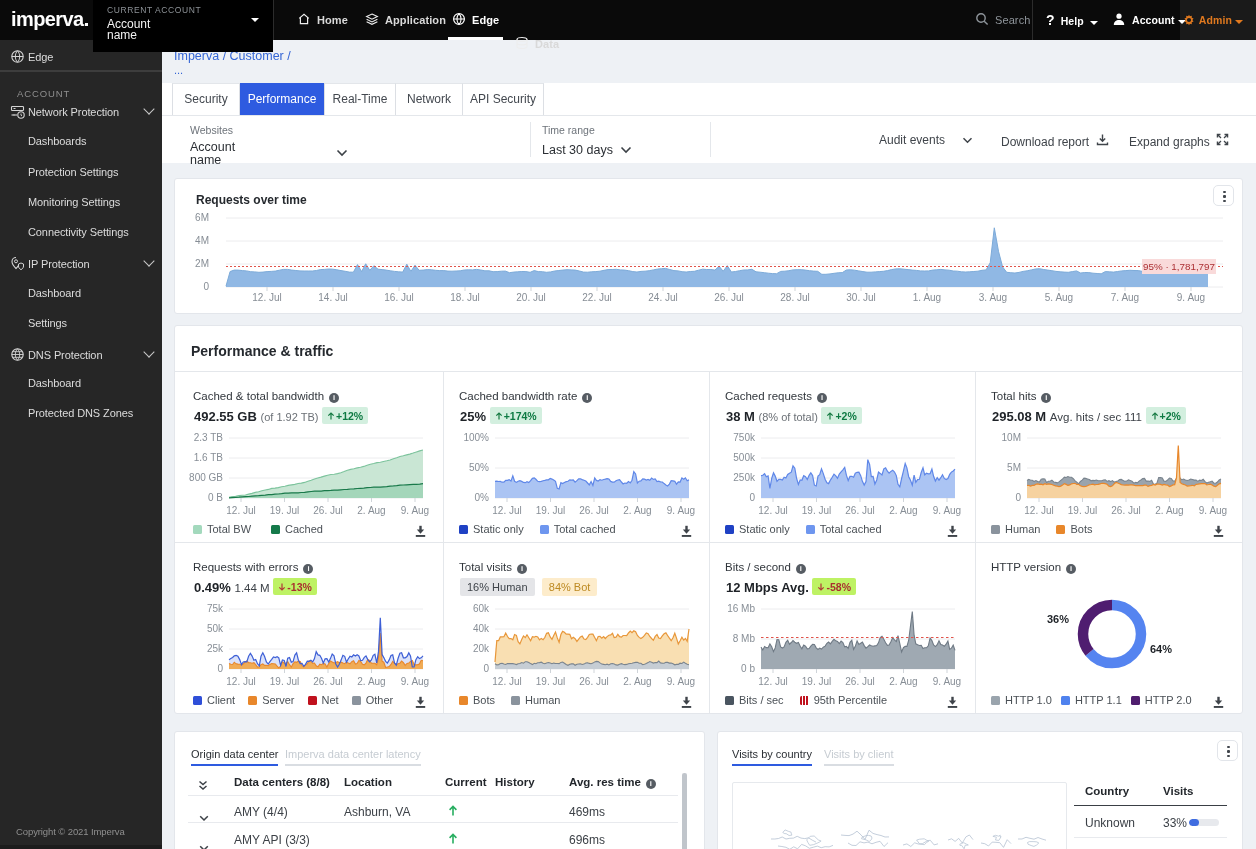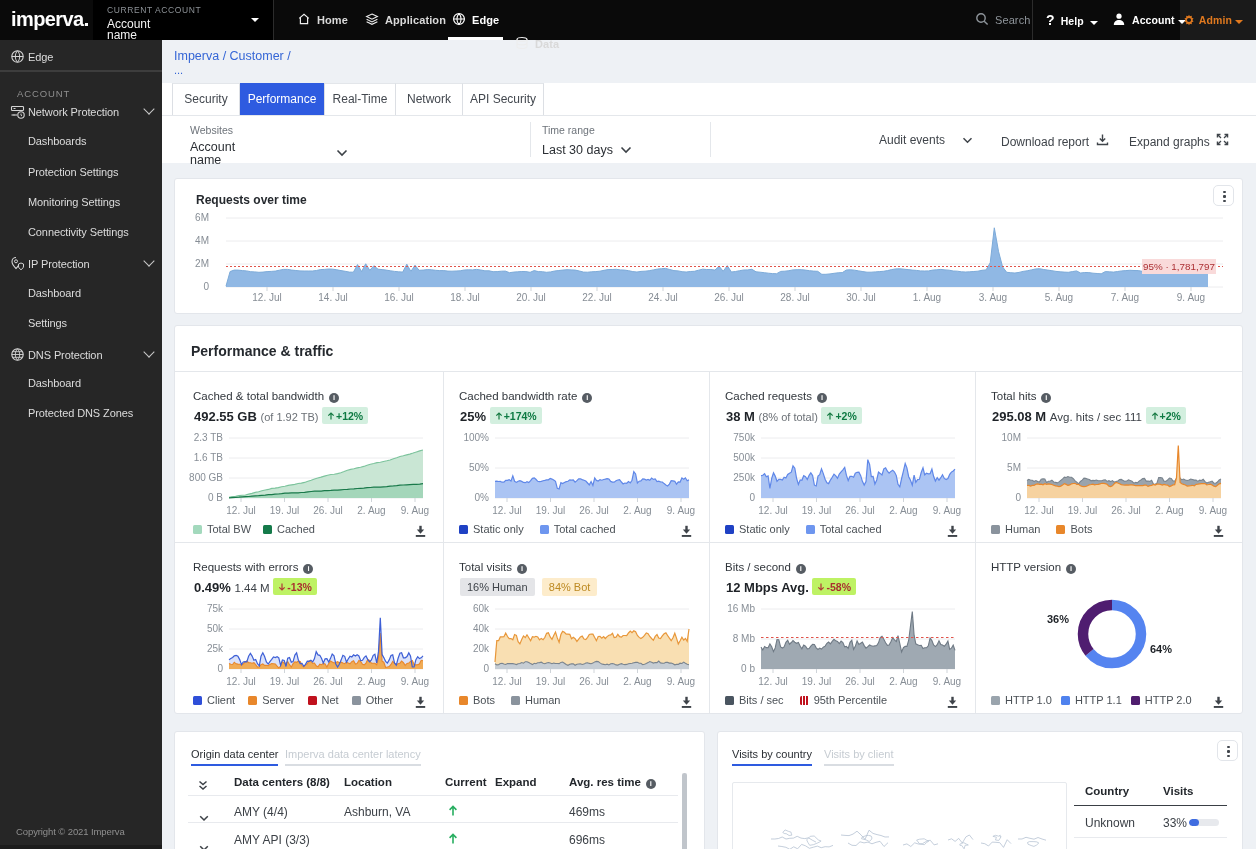--- a/index.html
+++ b/index.html
@@ -1,20 +1,20 @@
 <!DOCTYPE html>
 <html><head><meta charset="utf-8"><style>
 *{margin:0;padding:0;box-sizing:border-box;}
 html,body{width:1256px;height:849px;overflow:hidden;}
 body{font-family:"Liberation Sans",sans-serif;position:relative;background:#eef1f5;}
 .abs{position:absolute;}
 .topbar{position:absolute;left:0;top:0;width:1256px;height:40px;background:#0a0a0a;color:#fff;z-index:5;}
 .logo{position:absolute;left:11px;top:8px;font-size:20px;font-weight:bold;letter-spacing:-0.6px;color:#fff;}
 .vdiv{position:absolute;top:0;width:1px;height:40px;background:#2c2c2c;}
-.curacct{position:absolute;left:93px;top:0;width:180px;height:40px;background:#000;overflow:hidden;}
+.curacct{position:absolute;left:93px;top:0;width:180px;height:52px;background:#000;overflow:hidden;}
 .curlabel{position:absolute;left:14px;top:5px;font-size:8.5px;letter-spacing:0.6px;color:#8d9297;}
 .curname{position:absolute;left:14px;top:19px;font-size:12px;color:#f2f2f2;line-height:11px;width:60px;}
 .caret{display:inline-block;width:0;height:0;border-left:4px solid transparent;border-right:4px solid transparent;border-top:4.5px solid #fff;}
 .navitem{position:absolute;top:0;height:40px;line-height:40px;font-size:11px;font-weight:bold;color:#d9d9d9;white-space:nowrap;letter-spacing:0.1px;}
 .navitem svg{vertical-align:-2px;margin-right:6px;}
 .adminbg{position:absolute;left:1180px;top:0;width:76px;height:40px;background:#1a1a1a;}
 .sidebar{position:absolute;left:0;top:40px;width:162px;height:809px;background:#262626;color:#dcdcdc;z-index:4;}
 .sideitem{position:absolute;left:0;font-size:11px;letter-spacing:-0.1px;color:#dcdcdc;white-space:nowrap;}
 .services{position:absolute;left:17px;top:48px;font-size:9.5px;letter-spacing:0.9px;color:#8f8f8f;}
 .schev{position:absolute;left:145px;width:8px;height:8px;border-right:1.5px solid #c9c9c9;border-bottom:1.5px solid #c9c9c9;transform:rotate(45deg);}
@@ -241,21 +241,21 @@
           <text x="64" y="86" font-size="10" fill="#878e96" text-anchor="middle">12. Jul</text>
           <line x1="107.5" y1="70" x2="107.5" y2="74" stroke="#cfd4d9" stroke-width="1"></line>
           <text x="107.5" y="86" font-size="10" fill="#878e96" text-anchor="middle">19. Jul</text>
           <line x1="151" y1="70" x2="151" y2="74" stroke="#cfd4d9" stroke-width="1"></line>
           <text x="151" y="86" font-size="10" fill="#878e96" text-anchor="middle">26. Jul</text>
           <line x1="194.5" y1="70" x2="194.5" y2="74" stroke="#cfd4d9" stroke-width="1"></line>
           <text x="194.5" y="86" font-size="10" fill="#878e96" text-anchor="middle">2. Aug</text>
           <line x1="238" y1="70" x2="238" y2="74" stroke="#cfd4d9" stroke-width="1"></line>
           <text x="238" y="86" font-size="10" fill="#878e96" text-anchor="middle">9. Aug</text>
         </svg></div>
-<div class="legend" style="left:16px;top:152px;"><span class="it" style="margin-right:12px;"><span class="sq" style="background:#a3d9bd;"></span>Total BW</span><span class="it" style="margin-right:28px;"><span class="sq" style="background:#157a4a;"></span>Cached</span></div>
+<div class="legend" style="left:16px;top:152px;"><span class="it" style="margin-right:20px;"><span class="sq" style="background:#a3d9bd;"></span>Total BW</span><span class="it" style="margin-right:28px;"><span class="sq" style="background:#157a4a;"></span>Cached</span></div>
 <div class="abs" style="left:237px;top:152px;"><svg width="13" height="12" viewBox="0 0 13 12">
           <rect x="5.3" y="0.8" width="2.4" height="4.4" fill="#3f444a"></rect>
           <path d="M2.8 4.6 H10.2 L6.5 8.8 Z" fill="#3f444a"></path>
           <rect x="1.8" y="10" width="9.4" height="1.9" fill="#3f444a"></rect>
         </svg></div>
 </div>
 <div class="abs" style="left:268px;top:45px;width:266px;height:171px;">
 <div class="tiletitle" style="left:16px;top:19px;">Cached bandwidth rate<span class="info">i</span></div>
 <div class="abs" style="left:17px;top:36px;font-size:13px;font-weight:bold;color:#1e2227;white-space:nowrap;"><b>25%</b> <span class="badge-i bgreen"><svg width="8" height="8" viewBox="0 0 8 8" style="vertical-align:-0.5px;margin-right:1px;">
             <path d="M4 7.5 V1.2 M1.3 3.7 L4 1 L6.7 3.7" stroke="#157a42" stroke-width="1.2" fill="none"></path>
@@ -486,21 +486,21 @@
 </style>
 <div class="card" style="left:174px;top:731px;width:531px;height:130px;">
 <div class="btab" style="left:16px;top:16px;"><span class="lbl">Origin data center</span><span class="ul"></span></div>
 <div class="btab inactive" style="left:110px;top:16px;"><span class="lbl">Imperva data center latency</span><span class="ul"></span></div>
 <div class="abs" style="left:23px;top:45px;"><svg width="10" height="11" viewBox="0 0 10 11">
         <path d="M1.5 1.5 L5 4.5 L8.5 1.5 M1.5 6 L5 9 L8.5 6" fill="none" stroke="#3c4147" stroke-width="1.5"></path>
       </svg></div>
 <div class="thead" style="left:59px;top:44px;">Data centers (8/8)</div>
 <div class="thead" style="left:169px;top:44px;">Location</div>
 <div class="thead" style="left:270px;top:44px;">Current</div>
-<div class="thead" style="left:320px;top:44px;">Expand</div>
+<div class="thead" style="left:320px;top:44px;">History</div>
 <div class="thead" style="left:394px;top:44px;">Avg. res time<span class="info">i</span></div>
 <div class="hline" style="left:13px;top:63px;width:490px;"></div>
 <div class="abs" style="left:24px;top:76px;"><svg width="10" height="7" viewBox="0 0 10 7">
         <path d="M1.2 1.2 L5 5 L8.8 1.2" fill="none" stroke="#3c4147" stroke-width="1.5"></path>
       </svg></div>
 <div class="tcell" style="left:59px;top:73px;">AMY (4/4)</div>
 <div class="tcell" style="left:169px;top:73px;">Ashburn, VA</div>
 <div class="abs" style="left:272px;top:71px;"><svg width="12" height="13" viewBox="0 0 12 13">
         <path d="M6 11.5 V2.5 M2.6 5.9 L6 2.5 L9.4 5.9" stroke="#27ae60" stroke-width="1.6" fill="none"></path>
       </svg></div>

